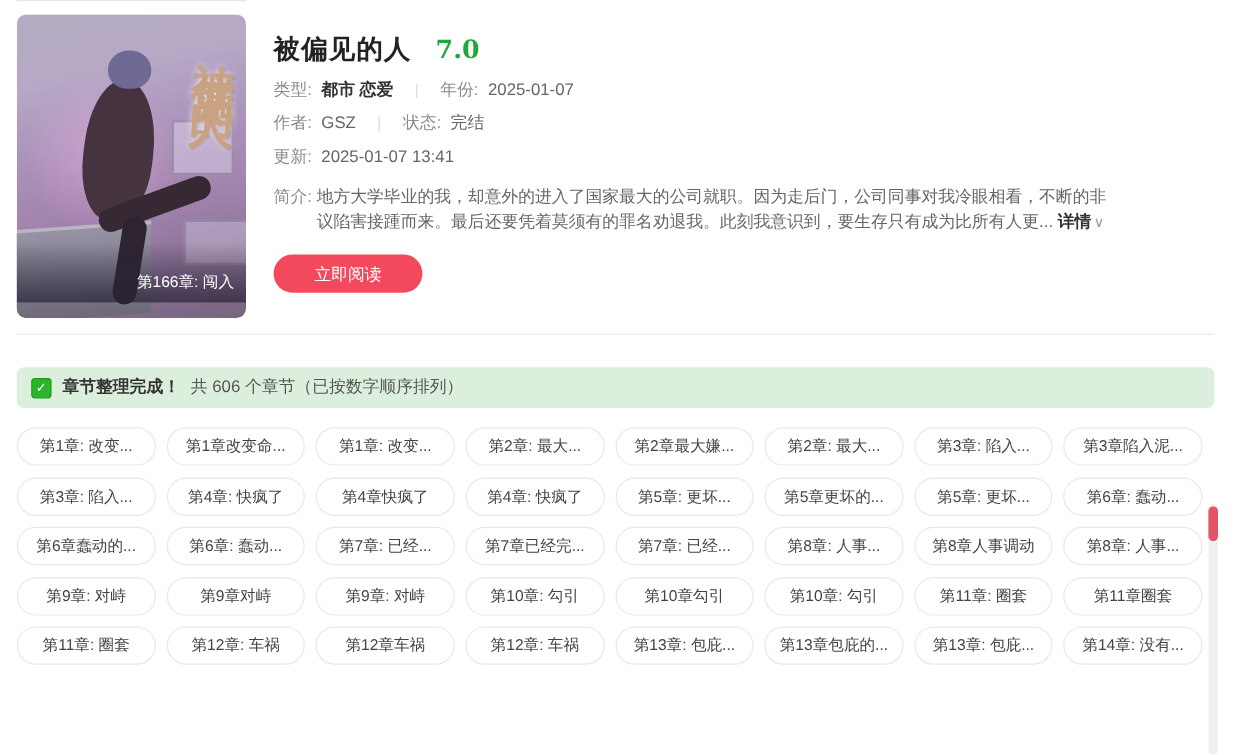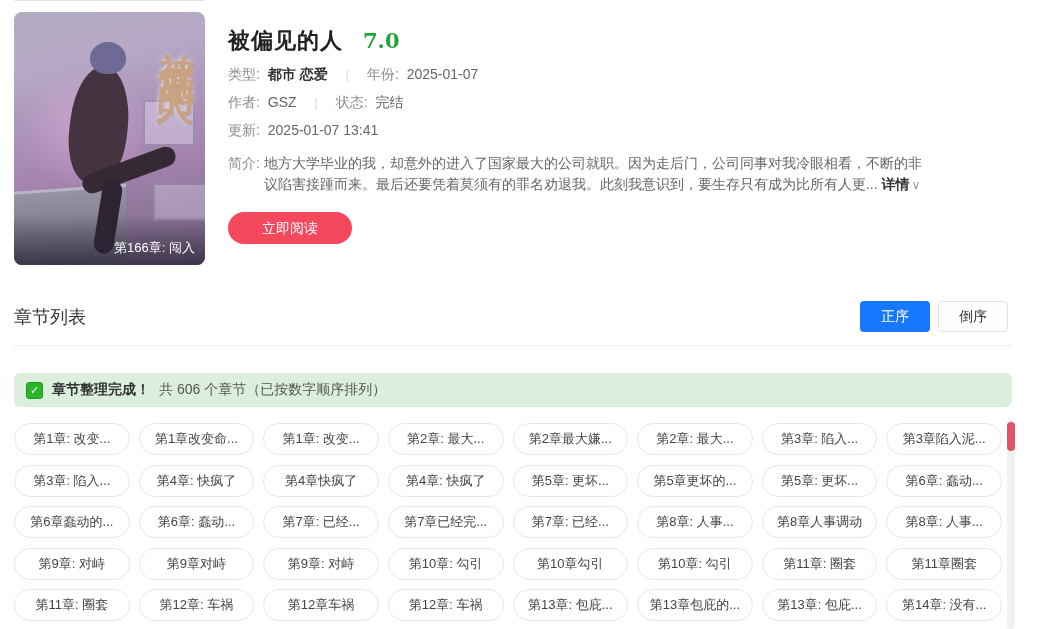--- a/index.html
+++ b/index.html
@@ -25,21 +25,21 @@
   .fig-body{position:absolute;left:56px;top:54px;width:58px;height:118px;background:#453440;
     border-radius:48% 52% 42% 44%;transform:rotate(7deg);}
   .fig-leg{position:absolute;left:66px;top:148px;width:98px;height:20px;background:#362934;
     border-radius:12px;transform:rotate(-20deg);}
   .fig-leg2{position:absolute;left:84px;top:168px;width:20px;height:74px;background:#2e2330;
     border-radius:10px;transform:rotate(9deg);}
   .cover-vtitle{position:absolute;right:8px;top:12px;writing-mode:vertical-rl;line-height:1;
     font-family:"DejaVu Serif","Liberation Serif",serif;font-size:36px;font-weight:bold;
     color:#c9a284;letter-spacing:9px;transform:rotate(3deg);
     text-shadow:0 0 5px rgba(255,255,255,.65),1px 1px 2px rgba(90,60,40,.45);}
-  .cover-badge{position:absolute;left:0;right:0;bottom:0;padding:24px 10px 8px;text-align:right;
+  .cover-badge{position:absolute;left:0;right:0;bottom:13px;padding:24px 10px 8px;text-align:right;
     color:#fff;font-size:13px;background:linear-gradient(rgba(40,35,55,0),rgba(40,35,55,.72));}
 
   .info{margin-left:23px;padding-top:14px;flex:1;min-width:0;}
   .title-row{display:flex;align-items:baseline;}
   .book-title{font-size:22px;font-weight:bold;color:#222;letter-spacing:1px;}
   .rating{margin-left:20px;font-size:21px;font-weight:bold;color:var(--green,#23a53c);
     font-family:"DejaVu Serif","Liberation Serif",serif;}
   .meta-row{margin-top:10px;font-size:14px;color:#666;}
   .meta-row:first-of-type{margin-top:17px;}
   .mlabel{color:#8d8d8d;}
@@ -135,27 +135,20 @@
         <span class="intro-label">简介:</span>
         <span class="intro-text"><span>地方大学毕业的我，却意外的进入了国家最大的公司就职。因为走后门，公司同事对我冷眼相看，不断的非议陷害接踵而来。最后还要凭着莫须有的罪名劝退我。此刻我意识到，要生存只有成为比所有人更...</span>
           <span class="detail"><span>详情</span><span class="chev">∨</span></span>
         </span>
       </div>
 
       <button class="read-btn">立即阅读</button>
     </div>
   </div>
 
-  <div class="section-head">
-    <span class="section-title">章节列表</span>
-    <div class="sort-btns">
-      <button class="btn-asc">正序</button>
-      <button class="btn-desc">倒序</button>
-    </div>
-  </div>
   <div class="divider"></div>
 
   <div class="banner">
     <span class="check-icon">✓</span>
     <span class="banner-bold">章节整理完成！</span>
     <span>共 606 个章节（已按数字顺序排列）</span>
   </div>
 
   <div class="grid-wrap">
     <div class="chapter-grid">

